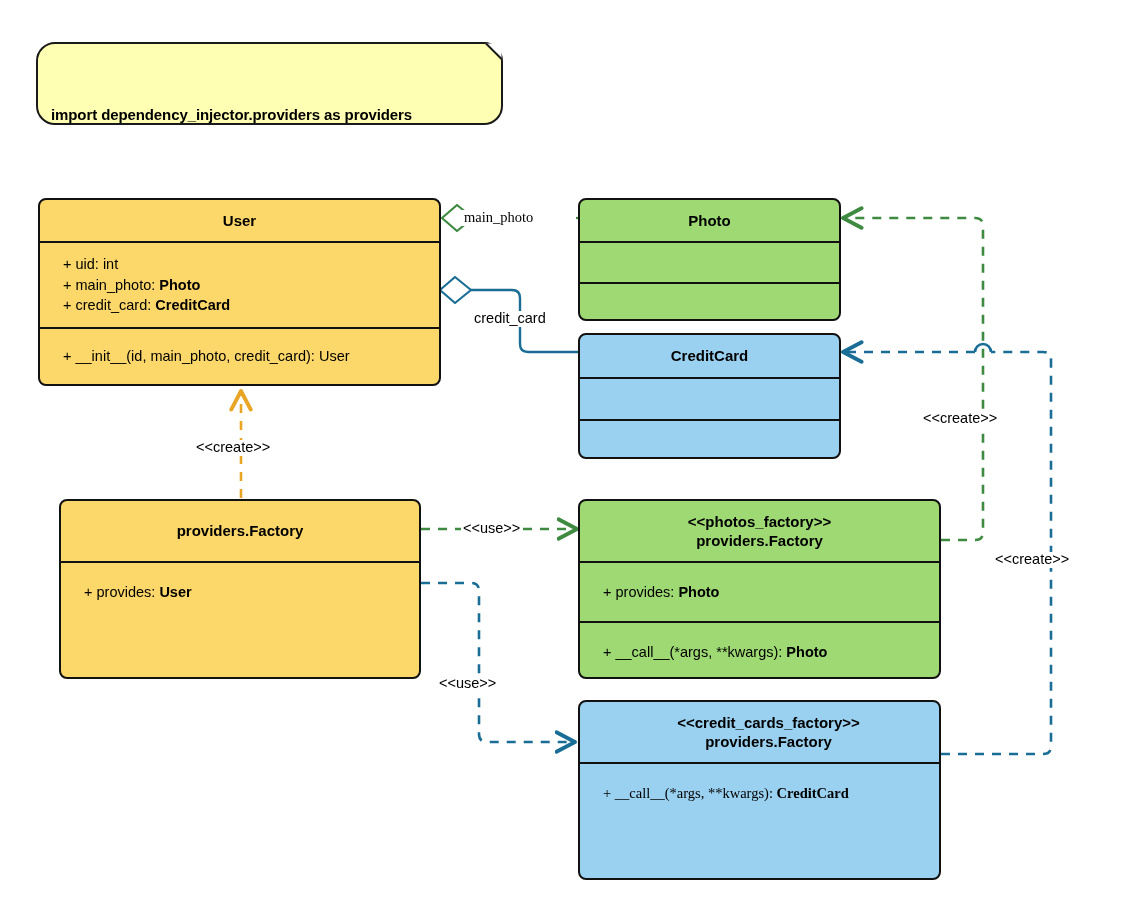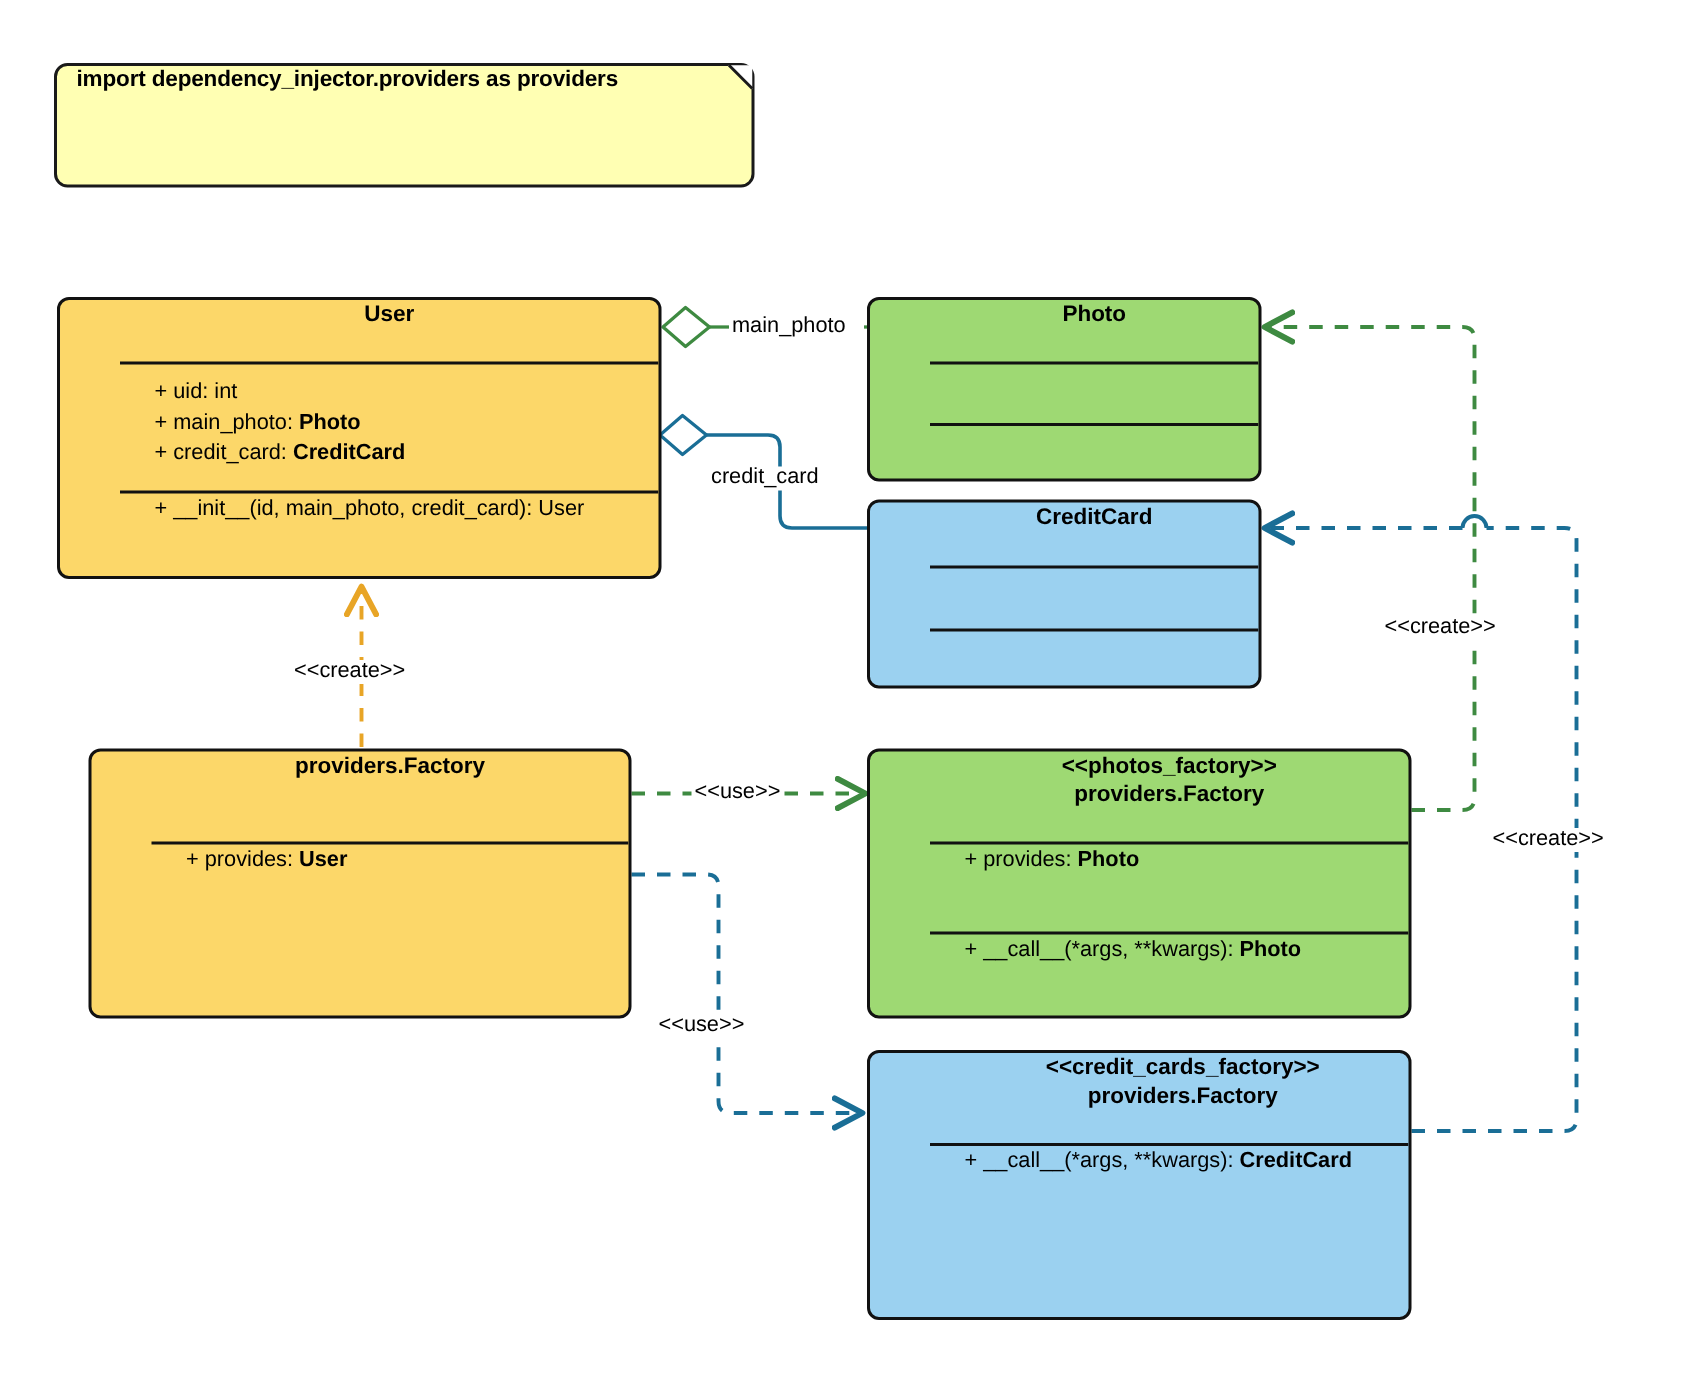--- a/index.html
+++ b/index.html
@@ -26,23 +26,23 @@
     height: 920px;
     pointer-events: none;
   }
 
   
   .note {
     position: absolute;
     box-sizing: border-box;
     background: #ffffb3;
     border: 2px solid #1a1a1a;
-    border-radius: 9px;
+    border-radius: 19px;
     display: flex;
-    align-items: flex-start;
+    align-items: flex-end;
     justify-content: flex-start;
   }
   .note-text {
     font-size: 15px;
     font-weight: bold;
     color: #000000;
     padding-left: 13px;
     letter-spacing: -0.1px;
     white-space: nowrap;
   }
@@ -60,21 +60,21 @@
     box-sizing: border-box;
     border: 2.5px solid #111111;
     border-radius: 8px;
     overflow: hidden;
   }
   .uml .compartment {
     box-sizing: border-box;
     border-top: 2.5px solid #111111;
     display: flex;
     flex-direction: column;
-    margin-left: 40px;
+    justify-content: center;
   }
   .uml .compartment.first {
     border-top: none;
   }
   .uml .title {
     text-align: center;
     font-size: 15px;
     font-weight: bold;
     color: #000000;
     line-height: 1.28;
@@ -229,26 +229,26 @@
     <div class="compartment" style="height:60px;">
       <div class="row">+ __call__(*args, **kwargs): <b>Photo</b></div>
     </div>
   </div>
 
   <div class="uml c-blue" style="left:578px; top:700px; width:363px; height:180px;">
     <div class="compartment first" style="height:60px;padding-left:18px;">
       <div class="title">&lt;&lt;credit_cards_factory&gt;&gt;</div>
       <div class="title">providers.Factory</div>
     </div>
-    <div class="compartment" style="height:60px;">
+    <div class="compartment" style="height:60px;font-family:Liberation Serif, serif;">
       <div class="row">+ __call__(*args, **kwargs): <b>CreditCard</b></div>
     </div>
   </div>
 
-  <div class="edge-label" style="left:486px; top:210px;">main_photo</div>
+  <div class="edge-label" style="left:462px; top:210px;font-family:Liberation Serif, serif;">main_photo</div>
 
   <div class="edge-label" style="left:472px; top:311px;">credit_card</div>
 
   <div class="edge-label" style="left:194px; top:440px;">&lt;&lt;create&gt;&gt;</div>
 
   <div class="edge-label" style="left:461px; top:521px;">&lt;&lt;use&gt;&gt;</div>
 
   <div class="edge-label" style="left:437px; top:676px;">&lt;&lt;use&gt;&gt;</div>
 
   <div class="edge-label" style="left:921px; top:411px;">&lt;&lt;create&gt;&gt;</div>

